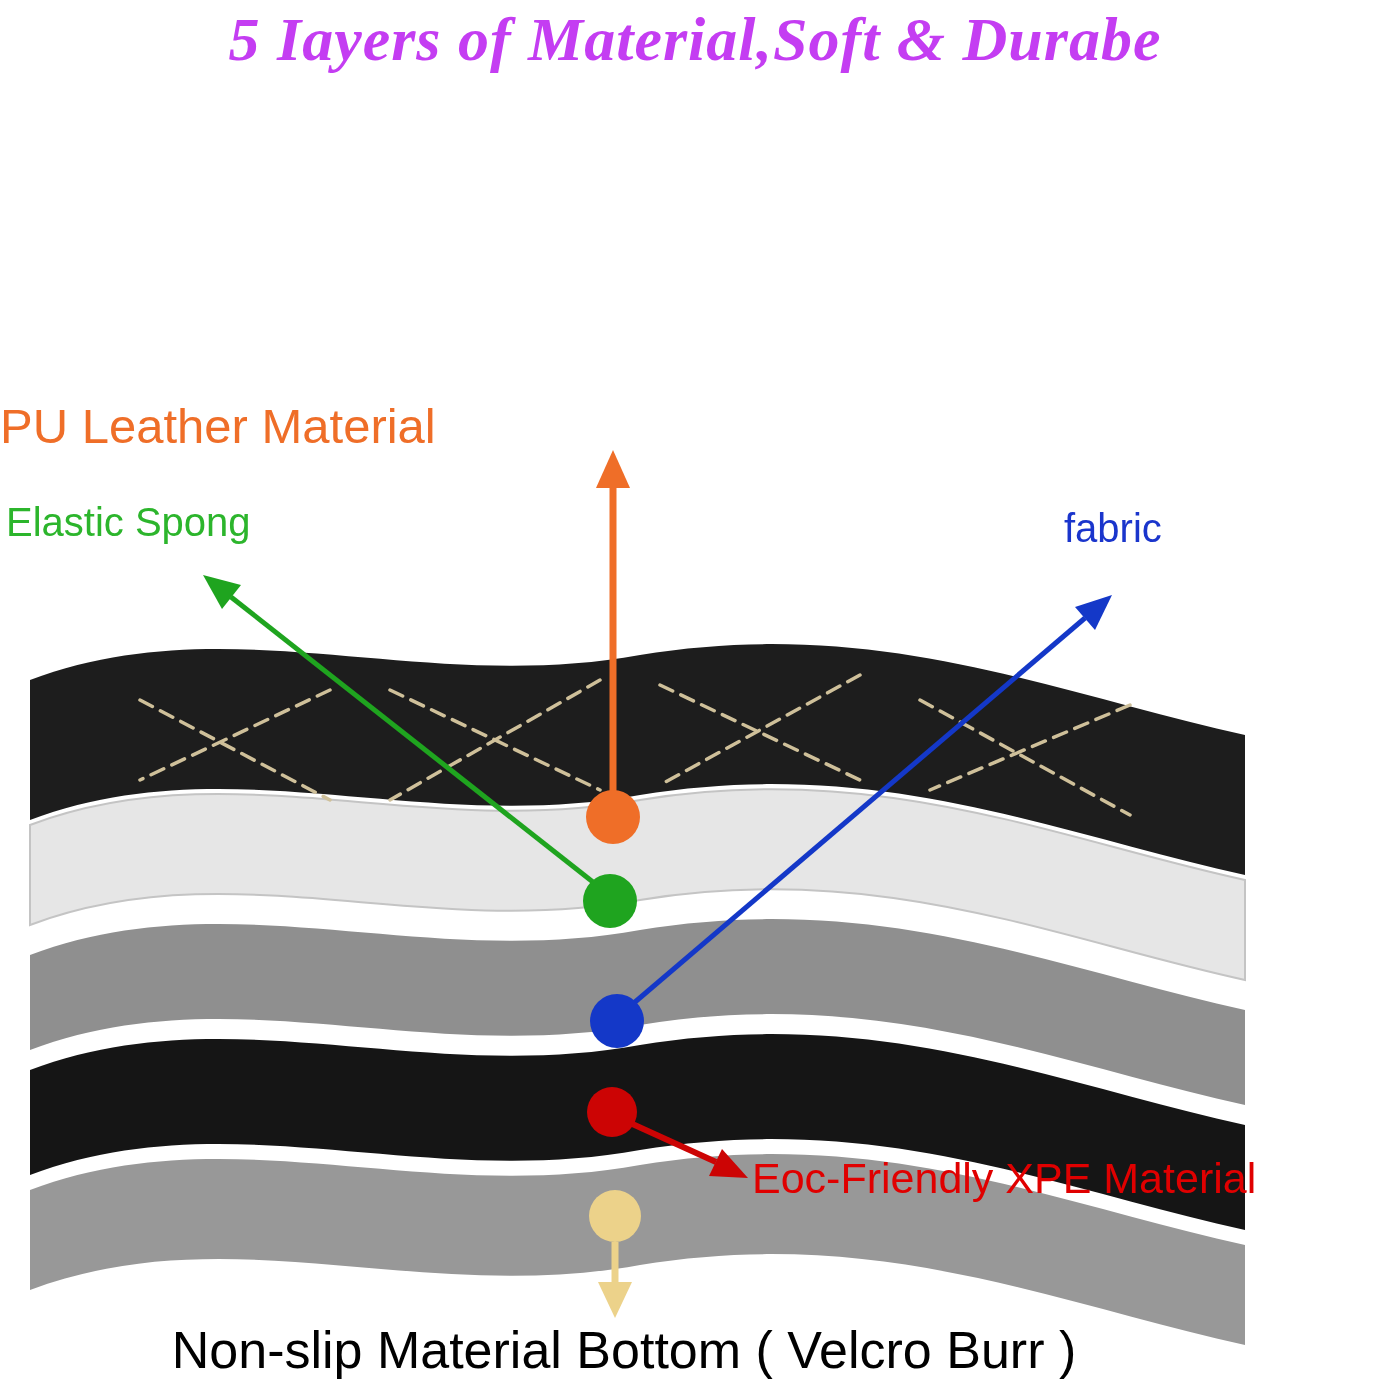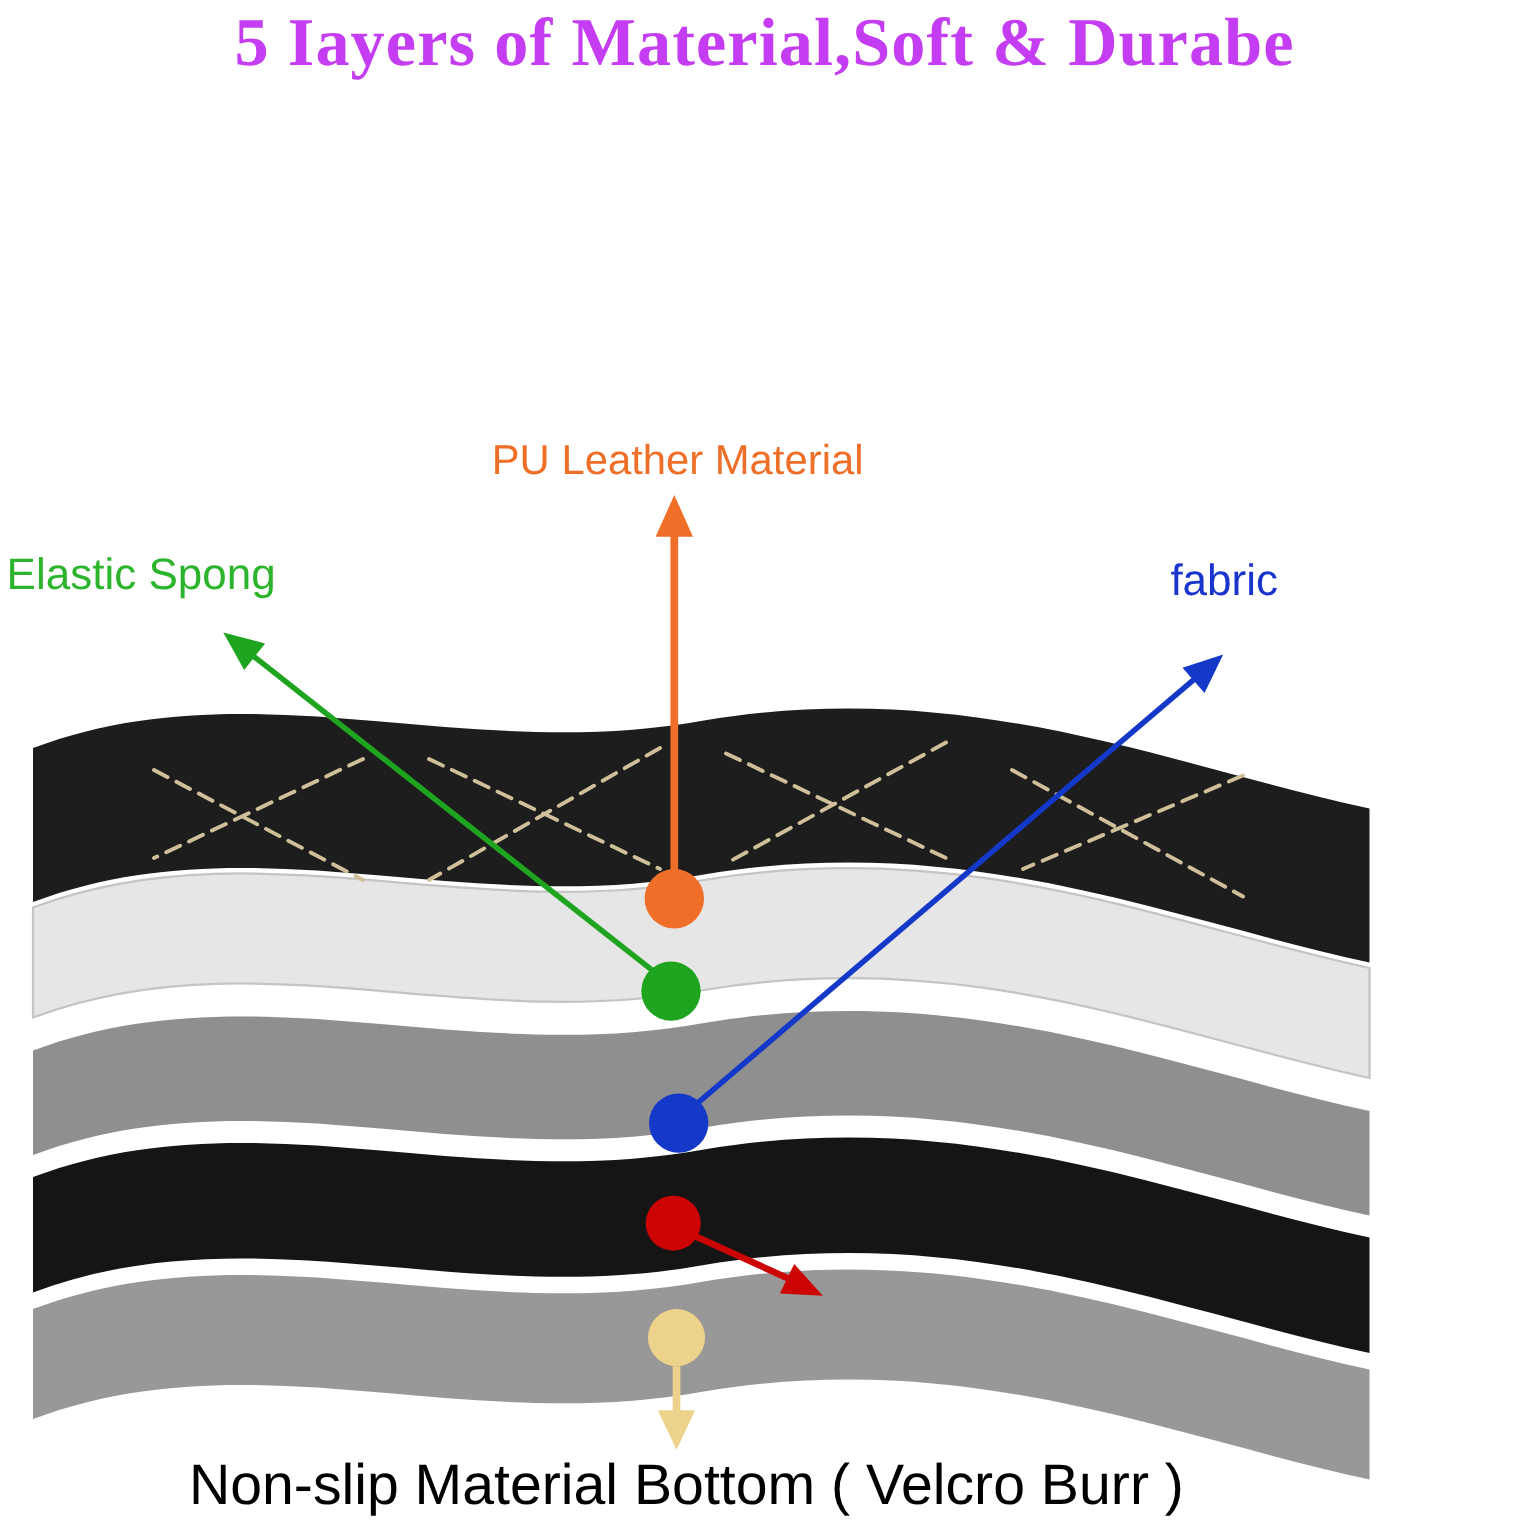--- a/index.html
+++ b/index.html
@@ -14,21 +14,21 @@
   .diagram-svg { position: absolute; left: 0; top: 0; }
   .title {
     position: absolute; top: 4px; left: 0; width: 100%;
     text-align: center;
     font-family: "Liberation Serif", serif;
     font-weight: 700;
     font-size: 62px;
     letter-spacing: 1px;
   }
   .label { position: absolute; font-size: 40px; font-weight: 400; white-space: nowrap; }
-  .label-pu     { top: 398px; left: 0; width: 1232px; text-align: center; font-size: 38px; }
+  .label-pu     { top: 398px; left: 0; width: 1232px; font-size: 49px; }
   .label-elastic{ top: 500px; left: 6px; }
   .label-fabric { top: 506px; left: 1064px; }
   .label-xpe    { top: 1154px; left: 752px; font-size: 43px; }
   .label-bottom { top: 1320px; left: 0; width: 1184px; text-align: center; font-size: 52px; margin-left: 32px; }
 </style>
 </head>
 <body>
 
 <div class="stage">
 
@@ -75,24 +75,25 @@
     <line x1="615" y1="1242" x2="615" y2="1286" stroke-width="7" stroke="#ecd28a"></line>
     <polygon points="615,1318 598,1282 632,1282" fill="#ecd28a"></polygon>
 
     <circle cx="613" cy="817" r="27" fill="#ef6e28"></circle>
     <circle cx="610" cy="901" r="27" fill="#1fa41f"></circle>
     <circle cx="617" cy="1021" r="27" fill="#1438c8"></circle>
     <circle cx="612" cy="1112" r="25" fill="#cc0404"></circle>
     <circle cx="615" cy="1216" r="26" fill="#ecd28a"></circle>
   </svg>
 
-  <div class="title" style="color: rgb(196, 61, 242);">5 Iayers of Material,Soft &amp; Durabe</div>
+  <div class="title" style="color: rgb(196, 61, 242); font-style: italic;">5 Iayers of Material,Soft &amp; Durabe</div>
 
   <div class="label label-pu" style="color: rgb(239, 110, 40);">PU Leather Material</div>
 
   <div class="label label-elastic" style="color: rgb(44, 181, 44);">Elastic Spong</div>
 
   <div class="label label-fabric" style="color: rgb(26, 53, 204);">fabric</div>
 
+  <div class="label label-xpe" style="color: rgb(224, 0, 0);">Eoc-Friendly XPE Material</div>
 
   <div class="label label-bottom" style="color: rgb(0, 0, 0);">Non-slip Material Bottom ( Velcro Burr )</div>
 
 </div>
 
 </body></html>

